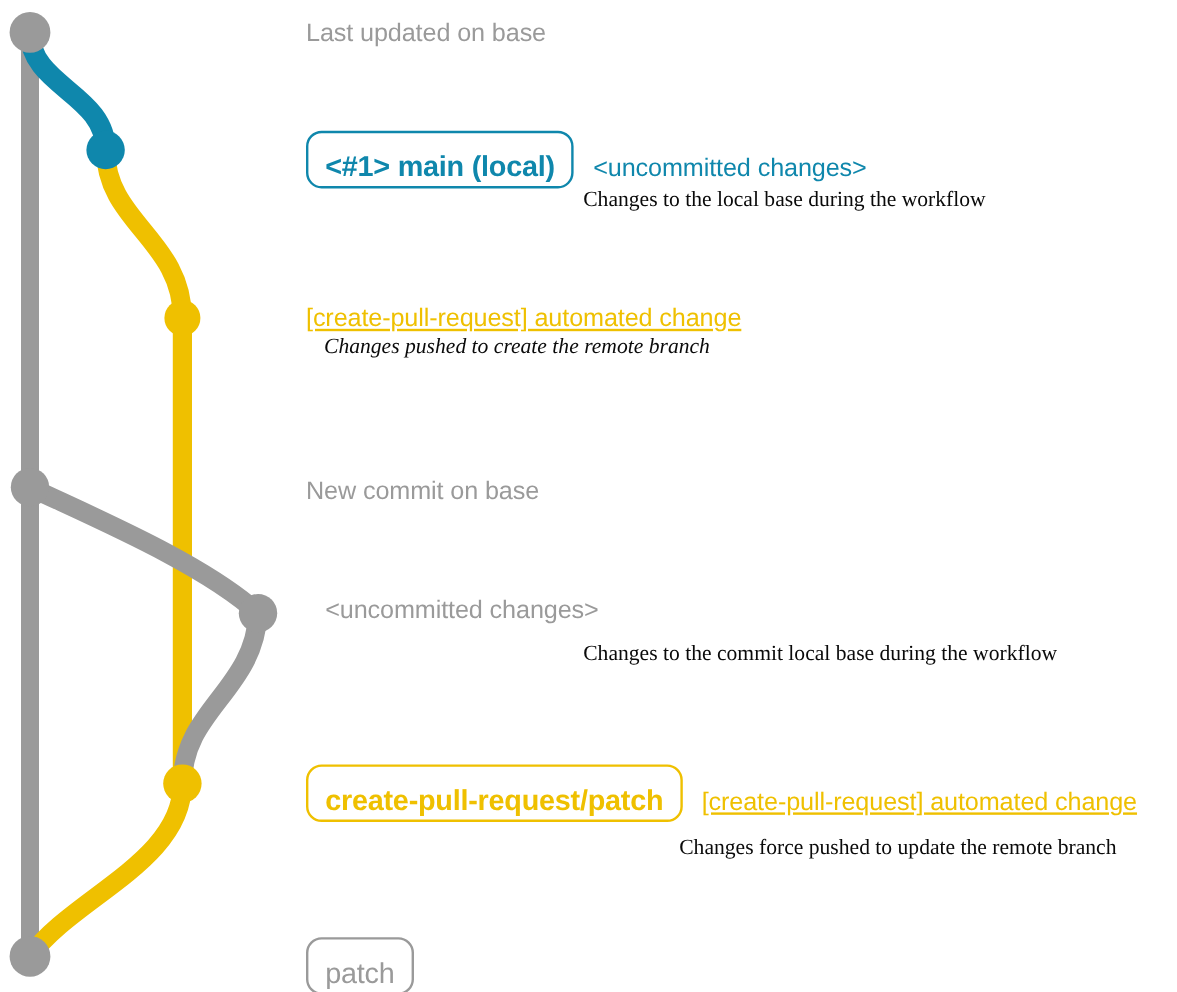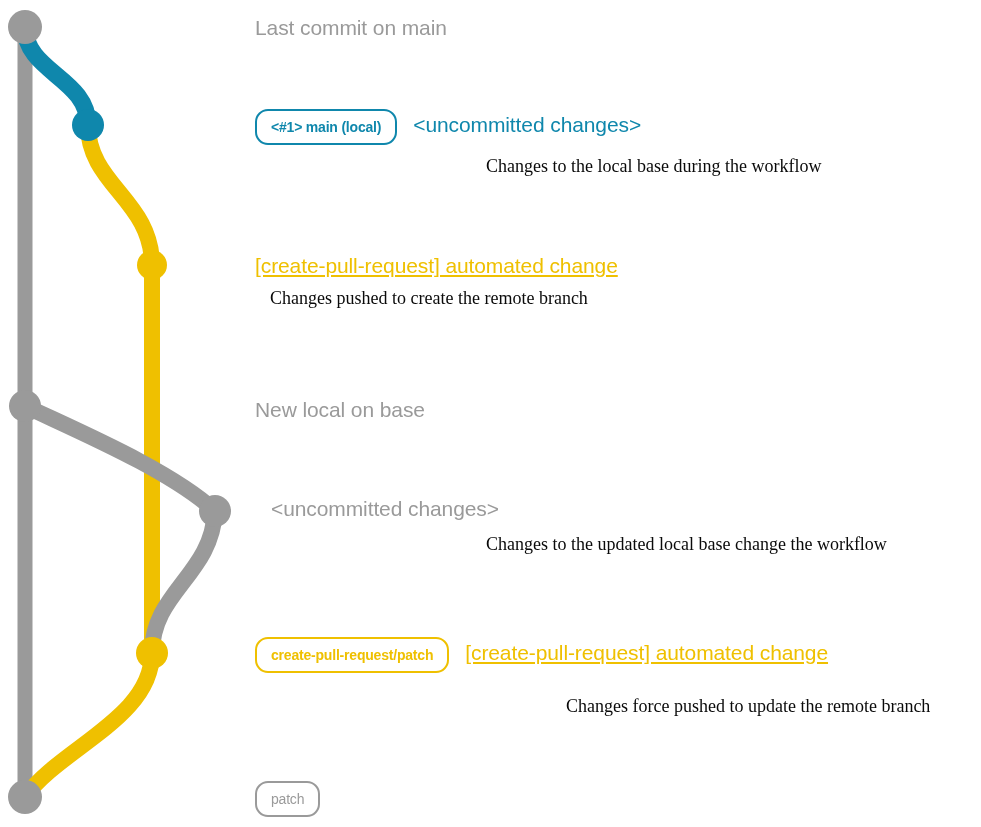--- a/index.html
+++ b/index.html
@@ -51,23 +51,23 @@
     line-height: 21px;
     color: #0a0a0a;
     white-space: nowrap;
   }
 
   
   .pill {
     display: inline-block;
     border-radius: 13px;
     border: 2px solid #9a9a9a;
-    padding: 5px 14px 4px 14px;
+    padding: 17px 14px 4px 14px;
     font-family: "Liberation Sans", sans-serif;
-    font-size: 14px;
+    font-size: 24px;
     line-height: 23px;
     font-weight: 700;
     color: #9a9a9a;
     background: #ffffff;
     letter-spacing: -0.2px;
   }
   .pill.blue   { border-color: #0f87ac; color: #0f87ac; }
   .pill.yellow { border-color: #efc000; color: #efc000; }
   .pill.gray   { border-color: #9a9a9a; color: #9a9a9a; font-weight: 400; }
 
@@ -93,44 +93,44 @@
   <circle cx="25" cy="27" r="17" fill="#9a9a9a"></circle>
   <circle cx="88" cy="125" r="16" fill="#0f87ac"></circle>
   <circle cx="152" cy="265" r="15" fill="#efc000"></circle>
   <circle cx="25" cy="406" r="16" fill="#9a9a9a"></circle>
   <circle cx="215" cy="511" r="16" fill="#9a9a9a"></circle>
   <circle cx="152" cy="653" r="16" fill="#efc000"></circle>
   <circle cx="25" cy="797" r="17" fill="#9a9a9a"></circle>
 </svg>
 
 <div class="row" style="left:255px; top:16px;">
-  <span class="headline gray">Last commit on main</span>
+  <span class="headline gray">Last updated on base</span>
 </div>
 
 <div class="row" style="left:255px; top:109px;">
   <span class="pill blue">&lt;#1&gt; main (local)</span>
   <span class="pill-gap"></span>
   <span class="headline blue">&lt;uncommitted changes&gt;</span>
 </div>
 <div class="desc" style="left:486px; top:156px;">Changes to the local base during the workflow</div>
 
 <div class="row" style="left:255px; top:254px;">
   <span class="headline yellow">[create-pull-request] automated change</span>
 </div>
-<div class="desc" style="left:270px; top:288px;">Changes pushed to create the remote branch</div>
+<div class="desc" style="left:270px; top:278px;font-style:italic;">Changes pushed to create the remote branch</div>
 
 <div class="row" style="left:255px; top:398px;">
-  <span class="headline gray">New local on base</span>
+  <span class="headline gray">New commit on base</span>
 </div>
 
 <div class="row" style="left:255px; top:497px;">
   <span class="pill-gap"></span>
   <span class="headline gray">&lt;uncommitted changes&gt;</span>
 </div>
-<div class="desc" style="left:486px; top:534px;">Changes to the updated local base change the workflow</div>
+<div class="desc" style="left:486px; top:534px;">Changes to the commit local base during the workflow</div>
 
 <div class="row" style="left:255px; top:637px;">
   <span class="pill yellow">create-pull-request/patch</span>
   <span class="pill-gap"></span>
   <span class="headline yellow">[create-pull-request] automated change</span>
 </div>
 <div class="desc" style="left:566px; top:696px;">Changes force pushed to update the remote branch</div>
 
 <div class="row" style="left:255px; top:781px;">
   <span class="pill gray">patch</span>

